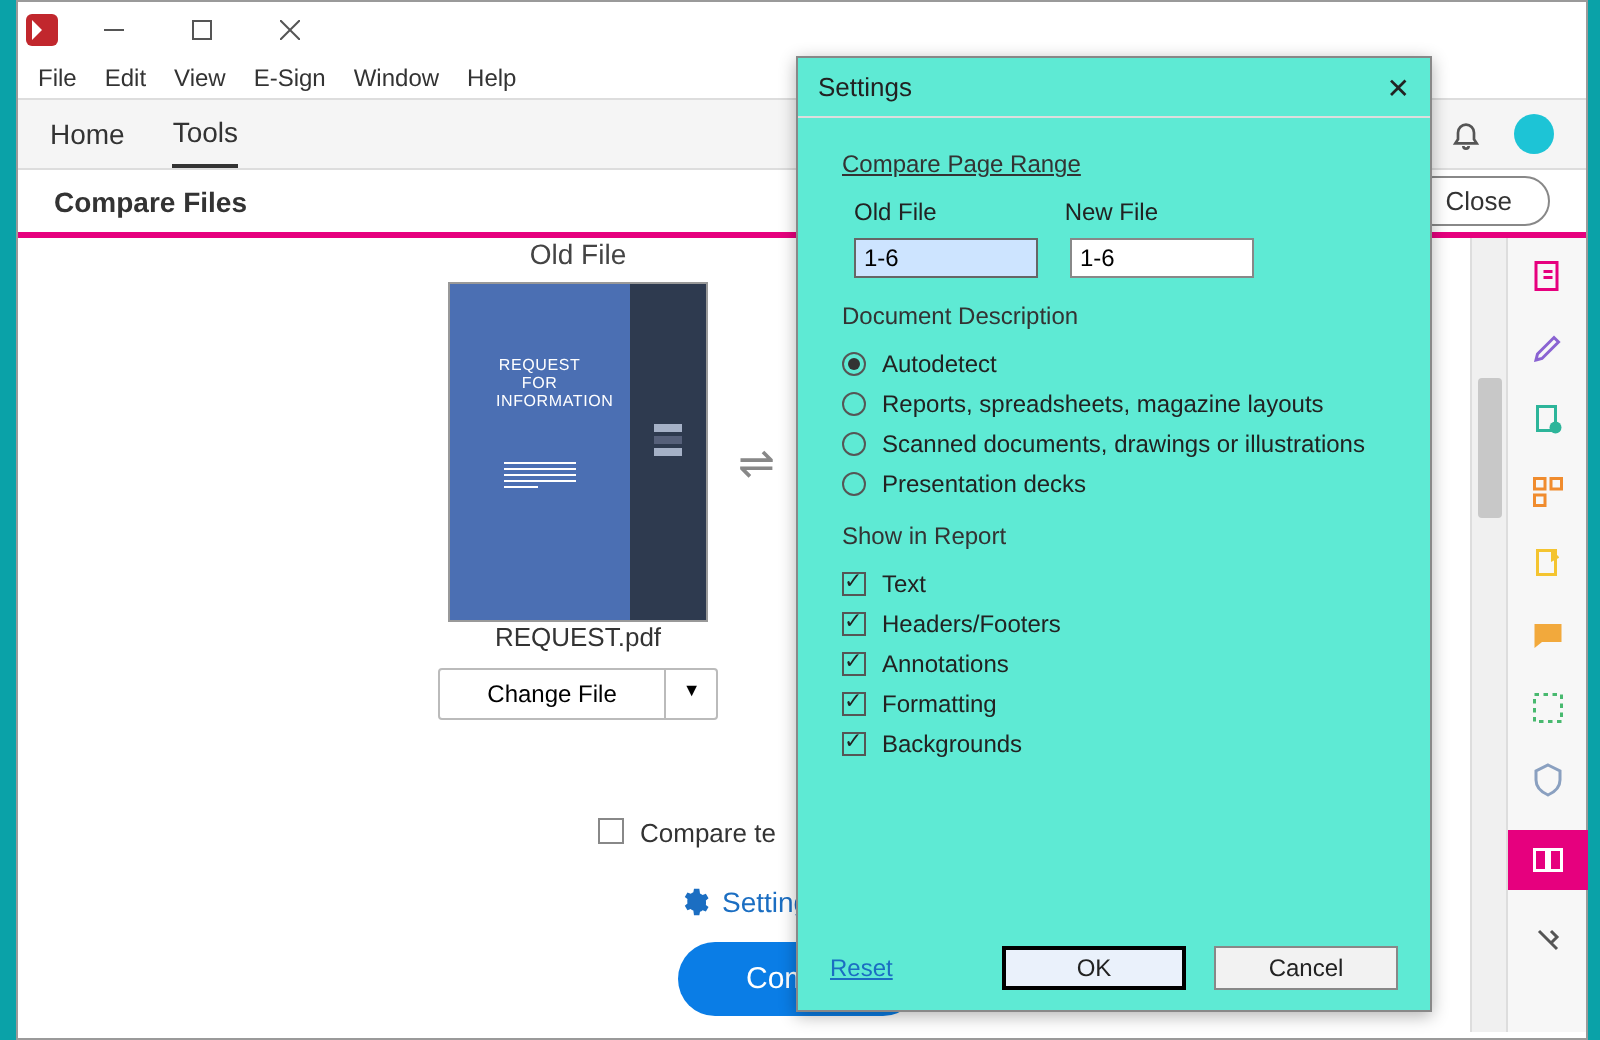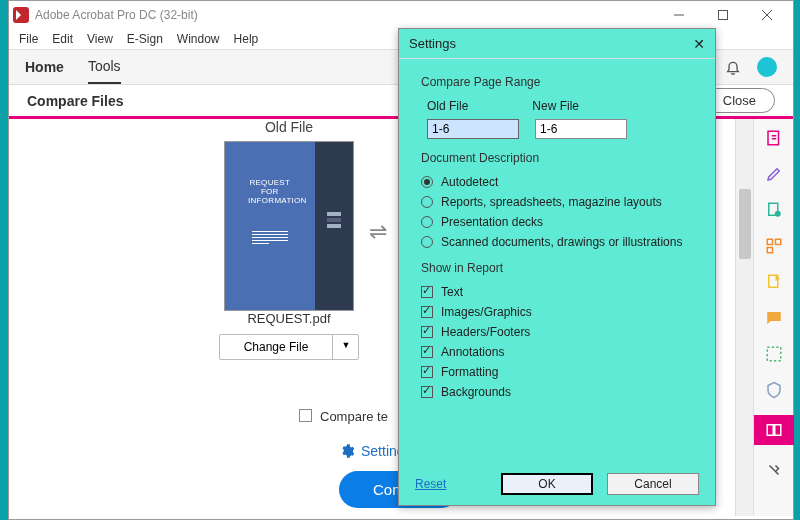--- a/index.html
+++ b/index.html
@@ -7,21 +7,21 @@
 .window { position: absolute; left: 8px; top: 0; width: 786px; height: 520px; background: #fff; border: 1px solid #9a9a9a; }
 .titlebar { height: 28px; display: flex; align-items: center; padding: 0 4px; background: #fff; }
 .titlebar .logo { width: 16px; height: 16px; background: #c1272d; border-radius: 3px; margin-right: 6px; position: relative; }
 .titlebar .logo::after { content: ""; position: absolute; left: 3px; top: 3px; width: 0; height: 0; border-left: 5px solid #fff; border-top: 5px solid transparent; border-bottom: 5px solid transparent; }
 .titlebar .title { font-size: 12px; color: #888; flex: 1; }
 .winbtns { display: flex; }
 .winbtn { width: 44px; height: 28px; display: flex; align-items: center; justify-content: center; color: #555; font-size: 11px; }
 .winbtn svg { width: 10px; height: 10px; }
 .menubar { height: 20px; display: flex; align-items: center; padding: 0 10px; gap: 14px; font-size: 12px; color: #333; }
 .topbar { height: 36px; background: #f5f5f5; border-top: 1px solid #ddd; border-bottom: 1px solid #ddd; display: flex; align-items: center; padding: 0 16px; gap: 24px; position: relative; }
-.topbar .tab { font-size: 14px; color: #333; padding: 8px 0; font-weight: bold; }
+.topbar .tab { font-size: 14px; color: #333; padding: 8px 0; }
 .topbar .tab.active { border-bottom: 2px solid #333; font-weight: 500; }
 .topbar-right { margin-left: auto; display: flex; align-items: center; gap: 16px; }
 .bell { width: 16px; height: 16px; }
 .avatar { width: 20px; height: 20px; border-radius: 50%; background: #1dc4d6; }
 .sub-header { height: 34px; background: #fff; display: flex; align-items: center; padding: 0 18px; border-bottom: 3px solid #e6007e; }
 .sub-header .title { font-size: 14px; font-weight: 600; color: #333; flex: 1; }
 .close-btn { border: 1px solid #888; border-radius: 14px; padding: 4px 18px; font-size: 13px; background: #fff; color: #333; }
 .content { position: relative; height: calc(100% - 121px); display: flex; }
 .main-area { flex: 1; position: relative; padding-top: 10px; }
 .scroll-gutter { width: 18px; background: #f0f0f0; border-left: 1px solid #ddd; position: relative; }
@@ -47,21 +47,21 @@
 .settings-link { position: absolute; left: 340px; top: 438px; display: flex; align-items: center; color: #1b6ec2; font-size: 14px; gap: 6px; }
 .gear { width: 16px; height: 16px; }
 .compare-btn { position: absolute; left: 340px; bottom: 10px; background: #0a7de6; color: #fff; border-radius: 20px; font-size: 15px; padding: 10px 34px; }
 
 .dialog { position: absolute; left: 398px; top: 28px; width: 318px; height: 478px; background: #5eead4; border: 1px solid #888; box-shadow: 0 2px 8px rgba(0,0,0,0.3); font-size: 12px; color: #222; }
 .dialog-title { height: 30px; display: flex; align-items: center; padding: 0 10px; border-bottom: 1px solid #ddd; }
 .dialog-title .t { font-size: 13px; flex: 1; }
 .dialog-title .x { font-size: 14px; }
 .dialog-body { padding: 10px 22px 6px; }
 .group-label { font-size: 12px; color: #333; margin-bottom: 10px; margin-top: 12px; }
-.group-label:first-child { margin-top: 6px; }
+.group-label:first-child { margin-top: 6px; text-decoration: underline; }
 .range-row { display: flex; gap: 28px; margin-bottom: 6px; font-size: 12px; }
 .range-inputs { display: flex; gap: 16px; margin-bottom: 12px; }
 .range-inputs input { width: 92px; height: 20px; border: 1px solid #888; font-size: 12px; padding: 1px 4px; }
 .range-inputs input.selected { background: #fff; border-color: #666; }
 .radio-row, .check-row { display: flex; align-items: center; gap: 8px; margin: 6px 0; font-size: 12px; }
 .radio { width: 12px; height: 12px; border: 1px solid #555; border-radius: 50%; flex-shrink: 0; position: relative; }
 .radio.checked::after { content: ""; position: absolute; left: 2px; top: 2px; width: 6px; height: 6px; background: #333; border-radius: 50%; }
 .chk { width: 12px; height: 12px; border: 1px solid #555; flex-shrink: 0; position: relative; }
 .chk.checked::after { content: "✓"; position: absolute; left: 0; top: -3px; font-size: 11px; color: #222; }
 .dialog-footer { position: absolute; bottom: 10px; left: 16px; right: 16px; display: flex; align-items: center; gap: 14px; }
@@ -70,21 +70,20 @@
 .dlg-btn { width: 92px; height: 22px; border: 1px solid #888; background: #f2f2f2; font-size: 12px; display: flex; align-items: center; justify-content: center; }
 .dlg-btn.primary { border: 2px solid #000000; background: #eaf1fb; }
 </style>
 </head>
 <body>
 
 <div class="window">
 
   <div class="titlebar">
     <div class="logo"></div>
-    <div class="title">Adobe Acrobat Pro DC (32-bit)</div>
     <div class="winbtns">
       <div class="winbtn">
           <svg viewBox="0 0 10 10">
             <line x1="0" y1="5" x2="10" y2="5" stroke="#555"></line>
           </svg>
         </div>
       <div class="winbtn">
           <svg viewBox="0 0 10 10">
             <rect x="0.5" y="0.5" width="9" height="9" fill="none" stroke="#555"></rect>
           </svg>
@@ -255,35 +254,31 @@
     <div class="radio-row">
         <div class="radio checked"></div>
         <span>Autodetect</span>
       </div>
     <div class="radio-row">
         <div class="radio"></div>
         <span>Reports, spreadsheets, magazine layouts</span>
       </div>
     <div class="radio-row">
         <div class="radio"></div>
-        <span>Presentation decks</span>
+        <span>Scanned documents, drawings or illustrations</span>
       </div>
     <div class="radio-row">
         <div class="radio"></div>
-        <span>Scanned documents, drawings or illustrations</span>
+        <span>Presentation decks</span>
       </div>
 
     <div class="group-label">Show in Report</div>
     <div class="check-row">
         <div class="chk checked"></div>
         <span>Text</span>
-      </div>
-    <div class="check-row">
-        <div class="chk checked"></div>
-        <span>Images/Graphics</span>
       </div>
     <div class="check-row">
         <div class="chk checked"></div>
         <span>Headers/Footers</span>
       </div>
     <div class="check-row">
         <div class="chk checked"></div>
         <span>Annotations</span>
       </div>
     <div class="check-row">

